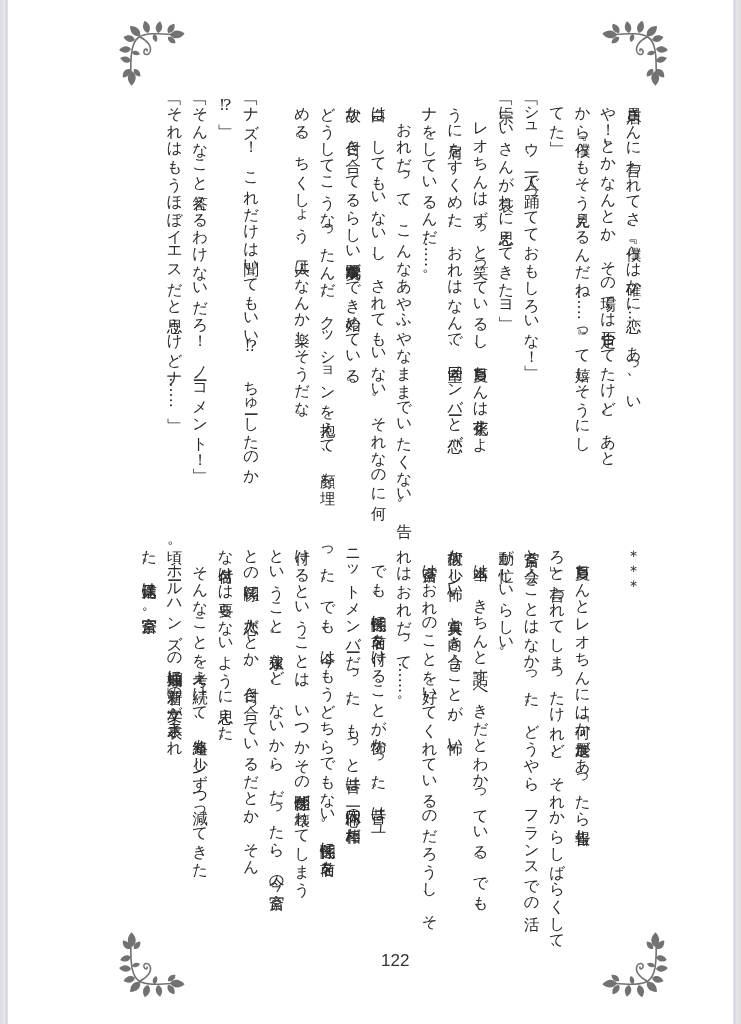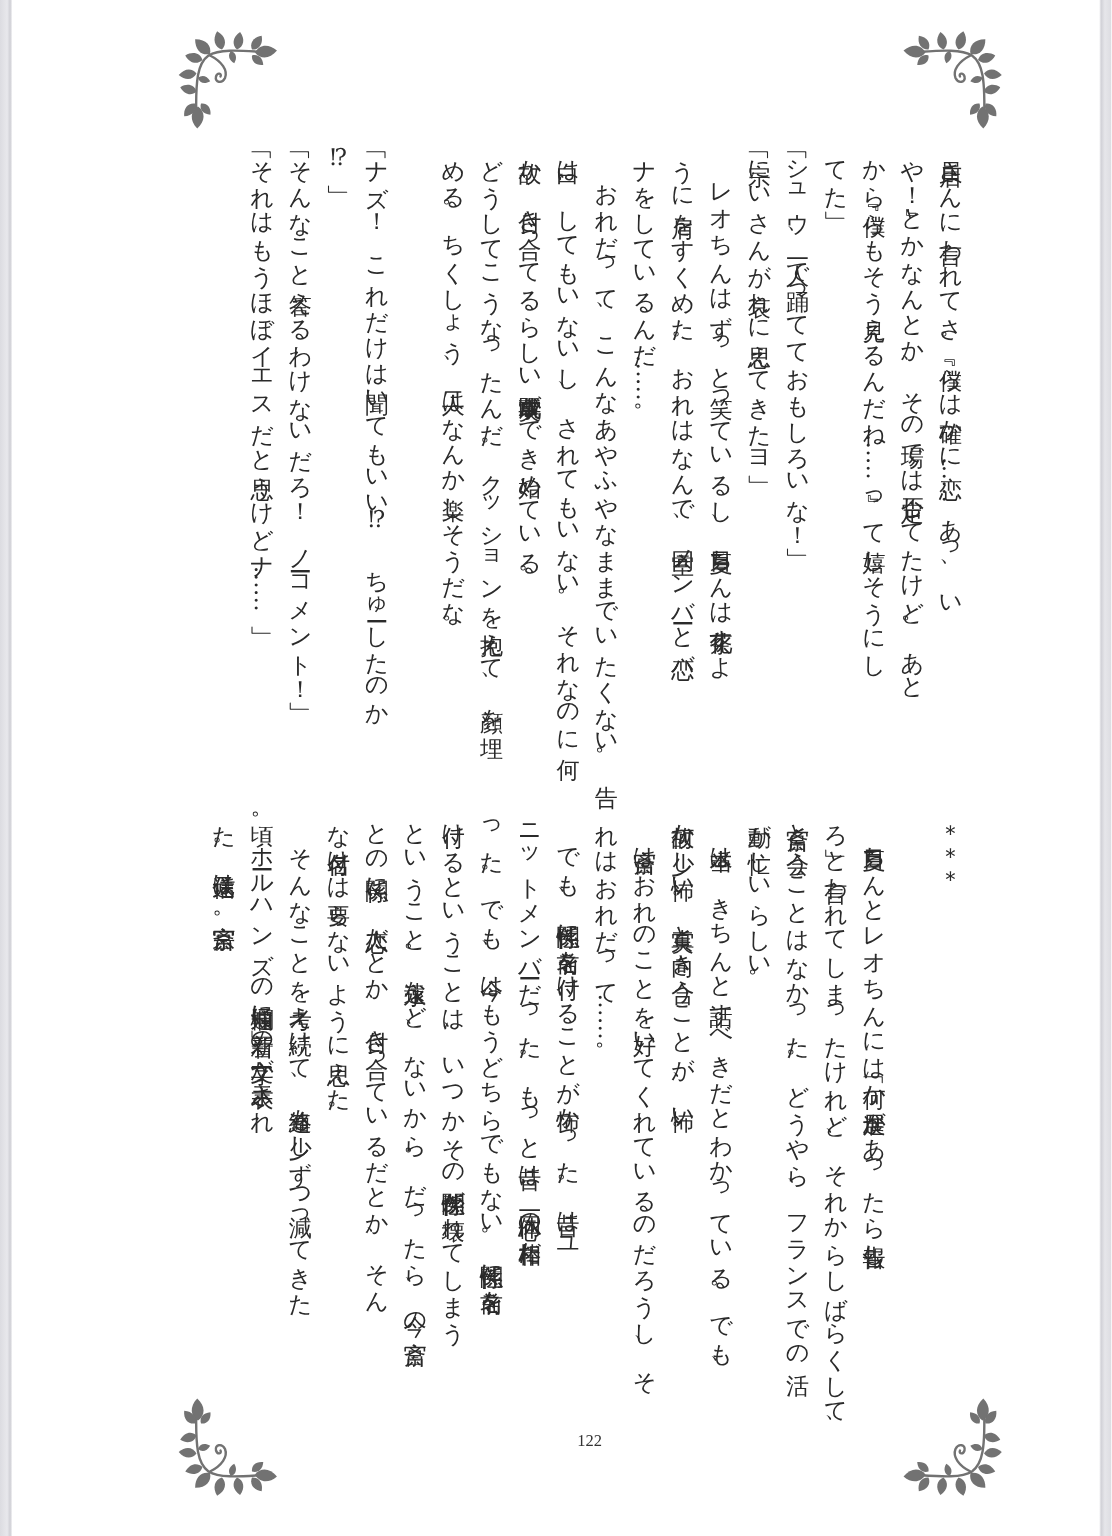--- a/index.html
+++ b/index.html
@@ -47,22 +47,22 @@
       height: 400px;
       white-space: nowrap;
       overflow: visible;
     }
     .page-number {
       position: absolute;
       left: 381px;
       top: 953px;
       width: 24px;
       text-align: center;
-      font-family: Liberation Serif, serif;
-      font-size: 11px;
+      font-family: Liberation Sans, sans-serif;
+      font-size: 17px;
       line-height: 16px;
       color: #333333;
     }
     .defs-holder { position: absolute; width: 0; height: 0; overflow: hidden; }
   </style>
 </head>
 <body>
 
 <svg class="defs-holder" xmlns="http://www.w3.org/2000/svg">
   <defs>

